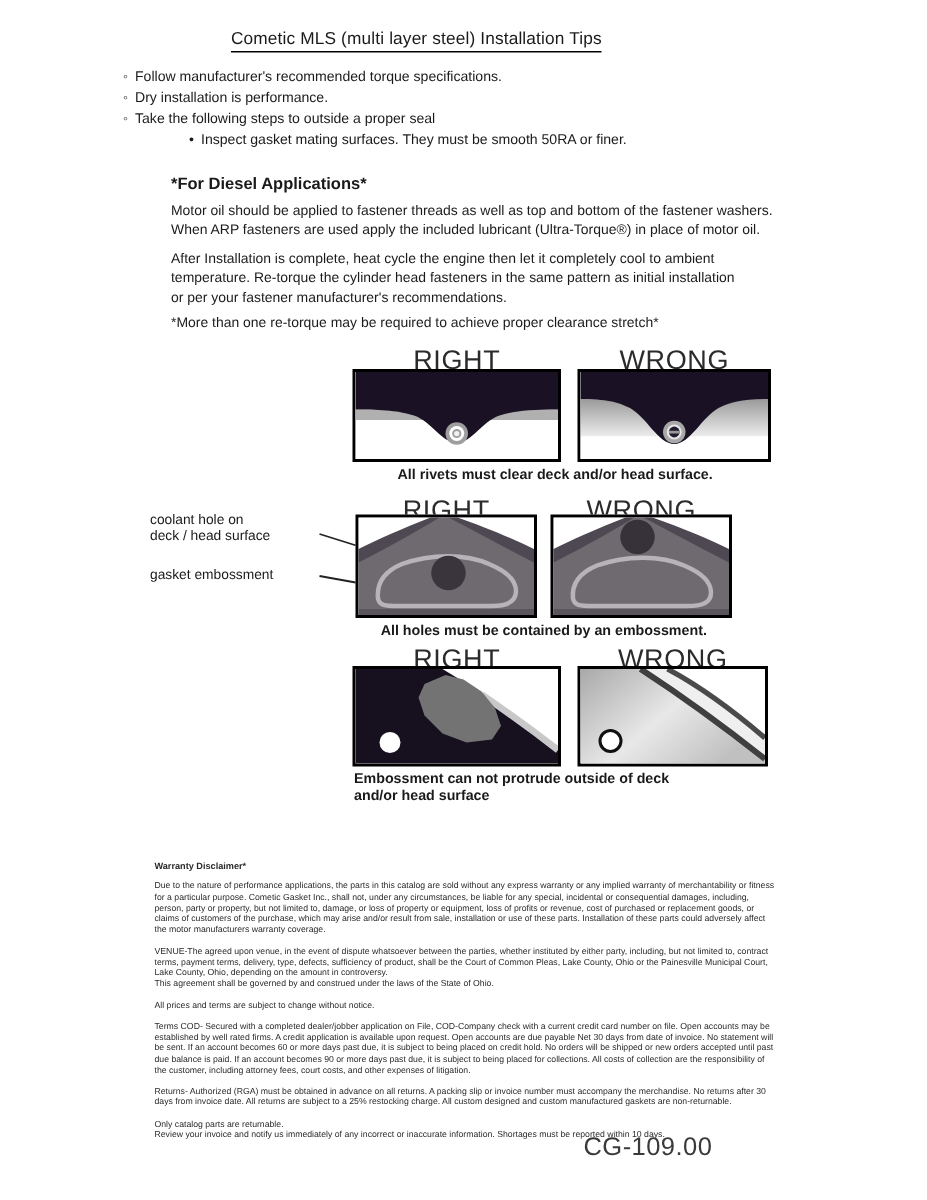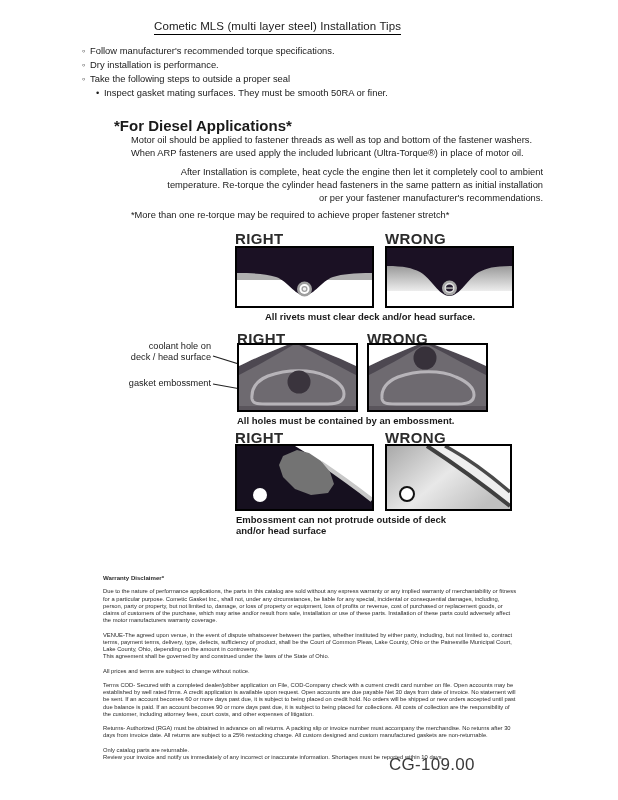--- a/index.html
+++ b/index.html
@@ -9,32 +9,32 @@
     overflow:hidden;margin:0 auto;
   }
   .abs{position:absolute;}
   .title{
     left:114px;top:20px;font-size:11.5px;font-weight:normal;letter-spacing:.1px;
     border-bottom:1.6px solid #000;padding-bottom:2px;white-space:nowrap;margin-left:40px;
   }
   .bullets{left:82px;top:44px;font-size:9.4px;line-height:14px;}
   .bullet{position:relative;padding-left:8px;white-space:nowrap;}
   .bullet::before{content:"◦";position:absolute;left:0;top:0;font-size:9.4px;}
-  .sub{margin-left:14px;}
+  .sub{margin-left:44px;}
   .sub::before{content:"•";}
-  .h2{left:114px;top:117px;font-size:15px;font-weight:bold;}
-  .para{left:131px;width:412px;font-size:9.3px;line-height:13.2px;white-space:pre-line;}
+  .h2{left:114px;top:117px;font-size:11px;font-weight:bold;}
+  .para{left:114px;width:412px;font-size:9.3px;line-height:13.2px;white-space:pre-line;}
   .p1{top:134px;}
-  .p2{top:166px;text-align:right;}
+  .p2{top:166px;}
   .p3{top:209px;}
-  .figlabel{font-size:15px;font-weight:700;color:#2b2b2b;text-align:left;letter-spacing:.4px;}
+  .figlabel{font-size:18px;font-weight:400;color:#2b2b2b;text-align:center;letter-spacing:.4px;}
   .dbox{box-sizing:border-box;border:2px solid #000;background:#fff;line-height:0;}
   .caption{font-size:9.5px;font-weight:bold;line-height:11px;white-space:pre-line;}
-  .cap2{text-align:left;}
-  .sidelabel{font-size:9.2px;line-height:10.5px;text-align:right;white-space:pre-line;}
+  .cap2{text-align:center;}
+  .sidelabel{font-size:9.2px;line-height:10.5px;white-space:pre-line;}
   .disc{left:103px;top:574px;width:415px;font-size:5.8px;line-height:7.25px;color:#2a2a2a;}
   .disc .dh{font-weight:bold;font-size:6.1px;margin-bottom:7px;}
   .disc p{margin:0 0 7px 0;white-space:pre-line;}
   .footer-code{left:389px;top:755px;font-size:17px;color:#3a3a3a;letter-spacing:.3px;}
   svg{display:block;}
 </style>
 </head>
 <body>
 
 <div class="page">
@@ -47,21 +47,21 @@
     <div class="bullet">Take the following steps to outside a proper seal</div>
     <div class="bullet sub">Inspect gasket mating surfaces.  They must be smooth 50RA or finer.</div>
   </div>
 
   <div class="abs h2">*For Diesel Applications*</div>
   <div class="abs para p1">Motor oil should be applied to fastener threads as well as top and bottom of the fastener washers.
 When ARP fasteners are used apply the included lubricant (Ultra-Torque®) in place of motor oil.</div>
   <div class="abs para p2">After Installation is complete, heat cycle the engine then let it completely cool to ambient
 temperature. Re-torque the cylinder head fasteners in the same pattern as initial installation
 or per your fastener manufacturer's recommendations.</div>
-  <div class="abs para p3">*More than one re-torque may be required to achieve proper fastener stretch*</div>
+  <div class="abs para p3">*More than one re-torque may be required to achieve proper clearance stretch*</div>
 
   <div class="abs figlabel" style="left:235px;top:230px;width:139px;">RIGHT</div>
   <div class="abs figlabel" style="left:385px;top:230px;width:129px;">WRONG</div>
 
   <div class="abs dbox" style="left:235px;top:246px;width:139px;height:62px;">
     <svg width="135" height="58" viewBox="0 0 135 58">
       <rect width="135" height="58" fill="#ffffff"></rect>
       <rect y="25" width="135" height="7" fill="#b0b0b0"></rect>
       <path d="M0,0 H135 V25 C116,25 106,26 96,29 C84,33 78,47 67.5,47 C57,47 51,33 39,29 C29,26 19,25 0,25 Z" fill="#1b1124"></path>
       <circle cx="67.5" cy="41" r="7.5" fill="#9e9e9e"></circle>

